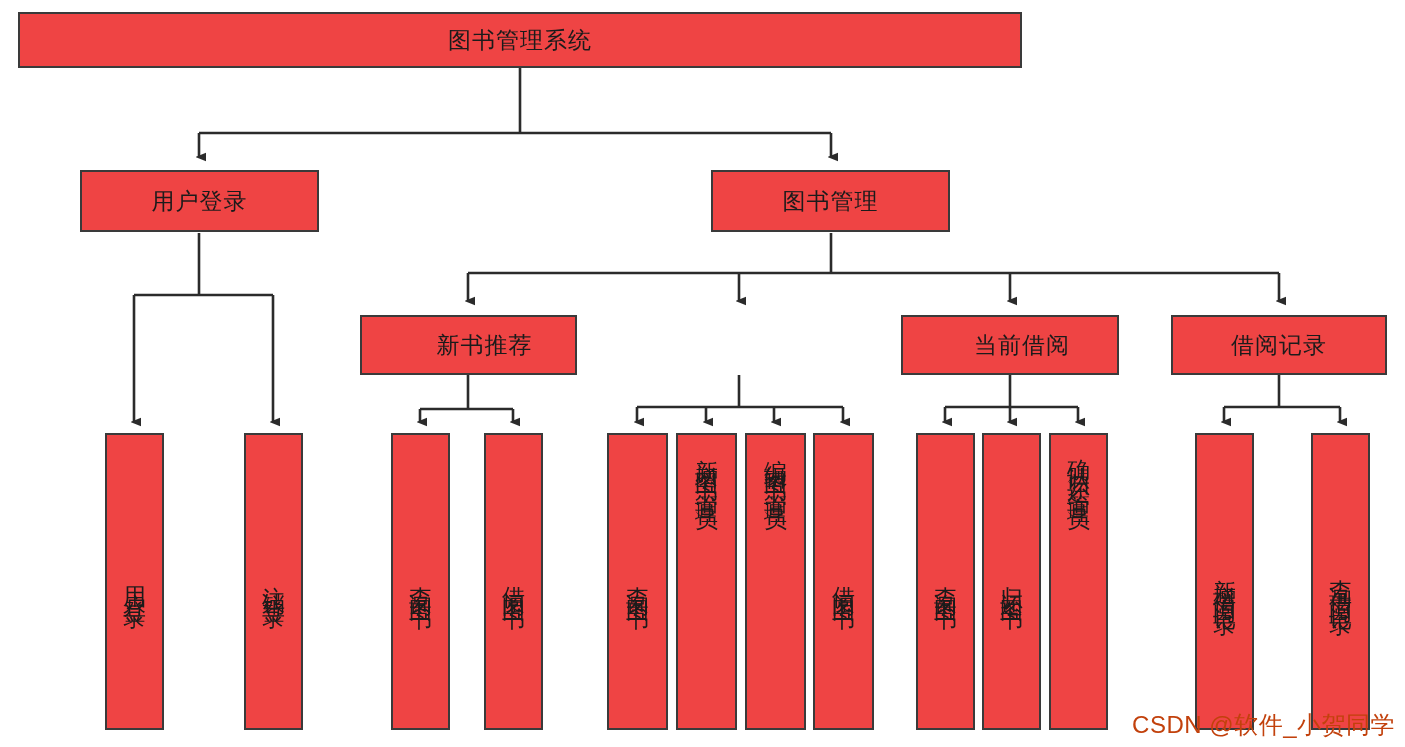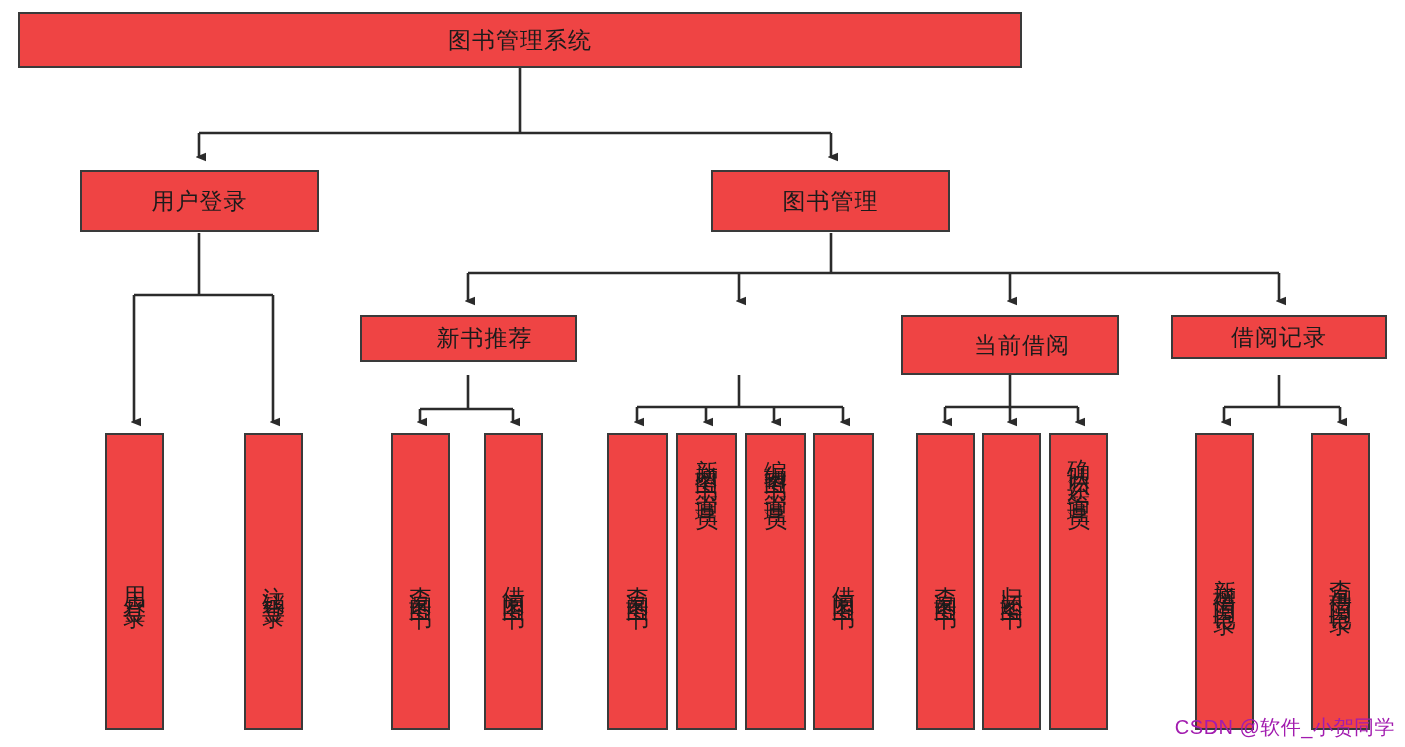--- a/index.html
+++ b/index.html
@@ -52,22 +52,22 @@
     white-space: nowrap;
   }
   .node.vert.centered {
     align-items: center;
     padding-top: 0;
   }
   #watermark {
     position: absolute;
     right: 10px;
     bottom: 6px;
-    font-size: 20px;
-    color: #a21caf;
+    font-size: 24px;
+    color: #c2410c;
     letter-spacing: 0.5px;
     z-index: 3;
     white-space: nowrap;
   }
 </style>
 </head>
 <body>
 
 <div id="canvas">
 
@@ -125,27 +125,27 @@
     <span>图书管理系统</span>
   </div>
 
   <div class="node horiz" style="left:80px; top:170px; width:239px; height:62px;">
     <span>用户登录</span>
   </div>
   <div class="node horiz" style="left:711px; top:170px; width:239px; height:62px;">
     <span>图书管理</span>
   </div>
 
-  <div class="node horiz" style="left:360px; top:315px; width:217px; height:47px;padding-left:32px;">
+  <div class="node horiz" style="left:360px; top:315px; width:217px; height:60px;padding-left:32px;">
     <span>新书推荐</span>
   </div>
   <div class="node horiz" style="left:901px; top:315px; width:218px; height:60px;padding-left:24px;">
     <span>当前借阅</span>
   </div>
-  <div class="node horiz" style="left:1171px; top:315px; width:216px; height:44px;">
+  <div class="node horiz" style="left:1171px; top:315px; width:216px; height:60px;">
     <span>借阅记录</span>
   </div>
 
   <div class="node vert centered" style="left:105px; top:433px; width:59px; height:297px;">
     <span class="vlabel">用户登录</span>
   </div>
   <div class="node vert centered" style="left:244px; top:433px; width:59px; height:297px;">
     <span class="vlabel">注销登录</span>
   </div>
 

